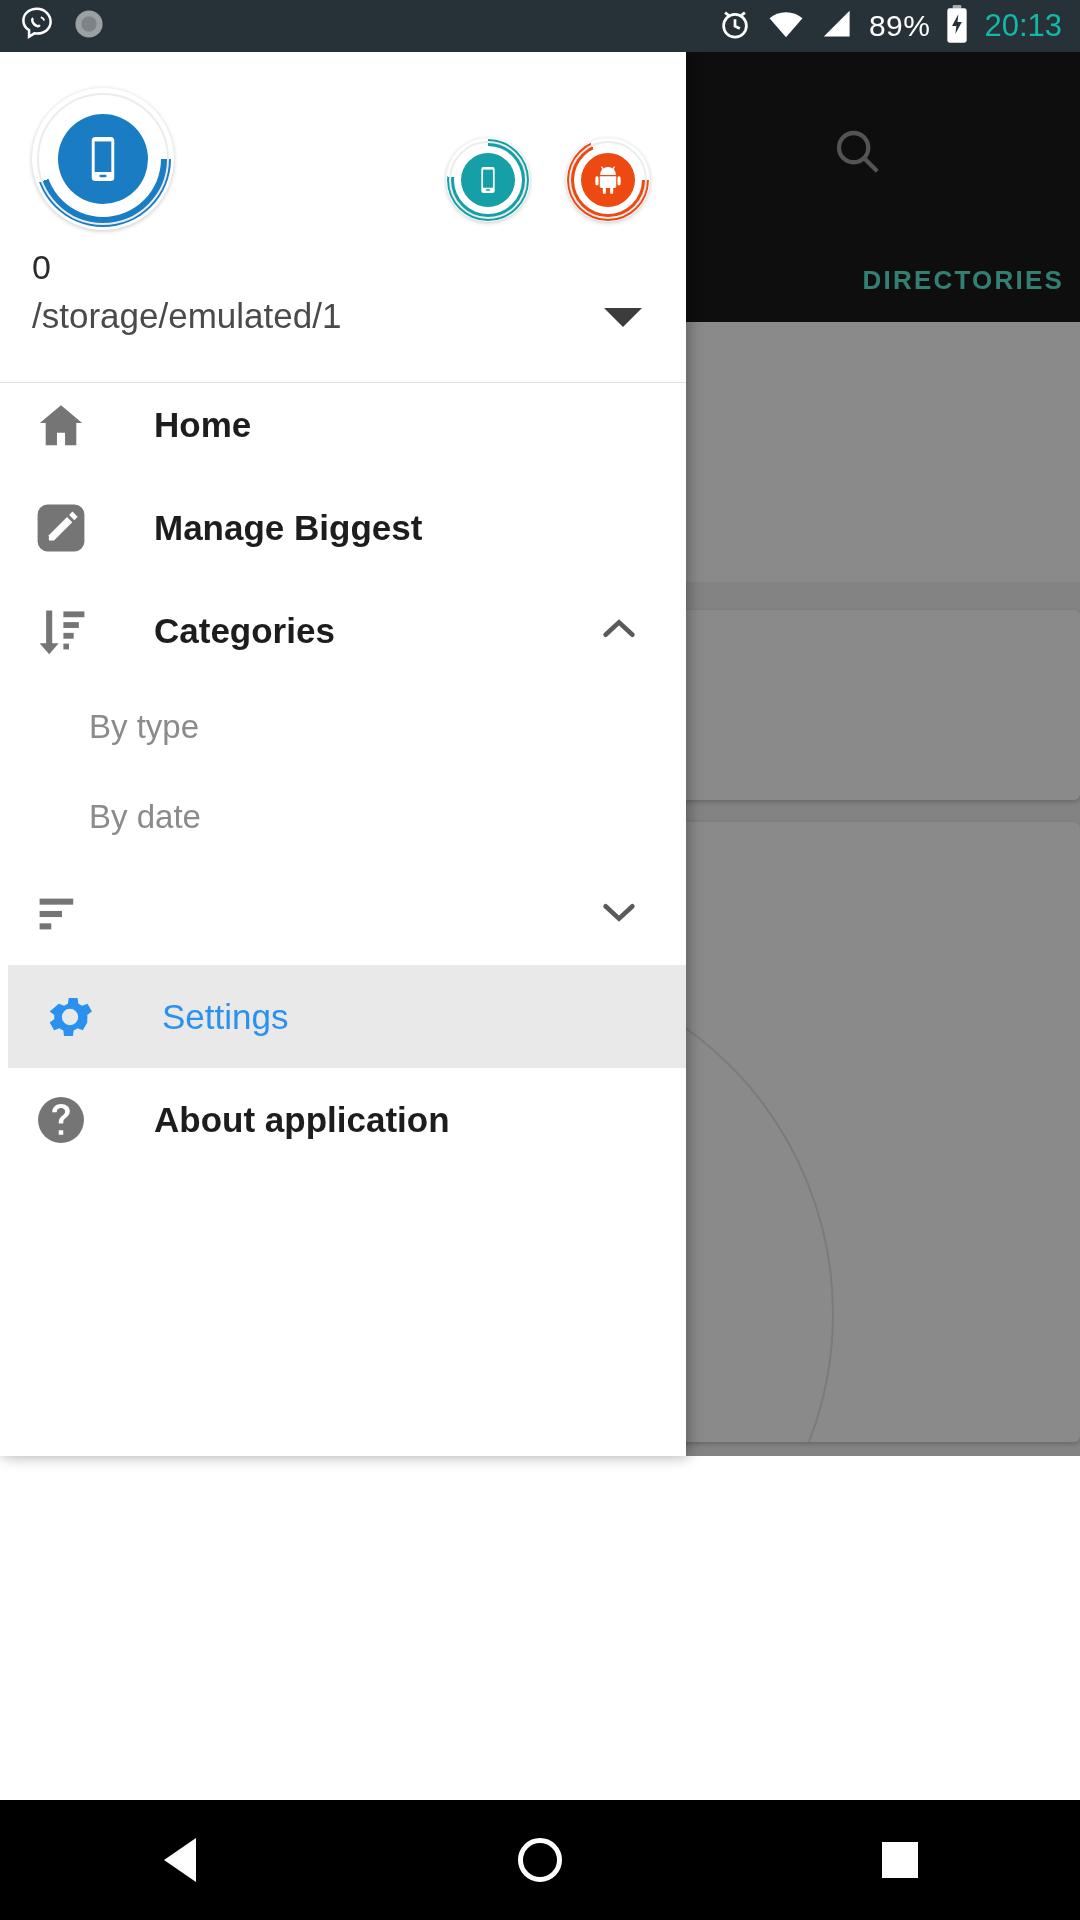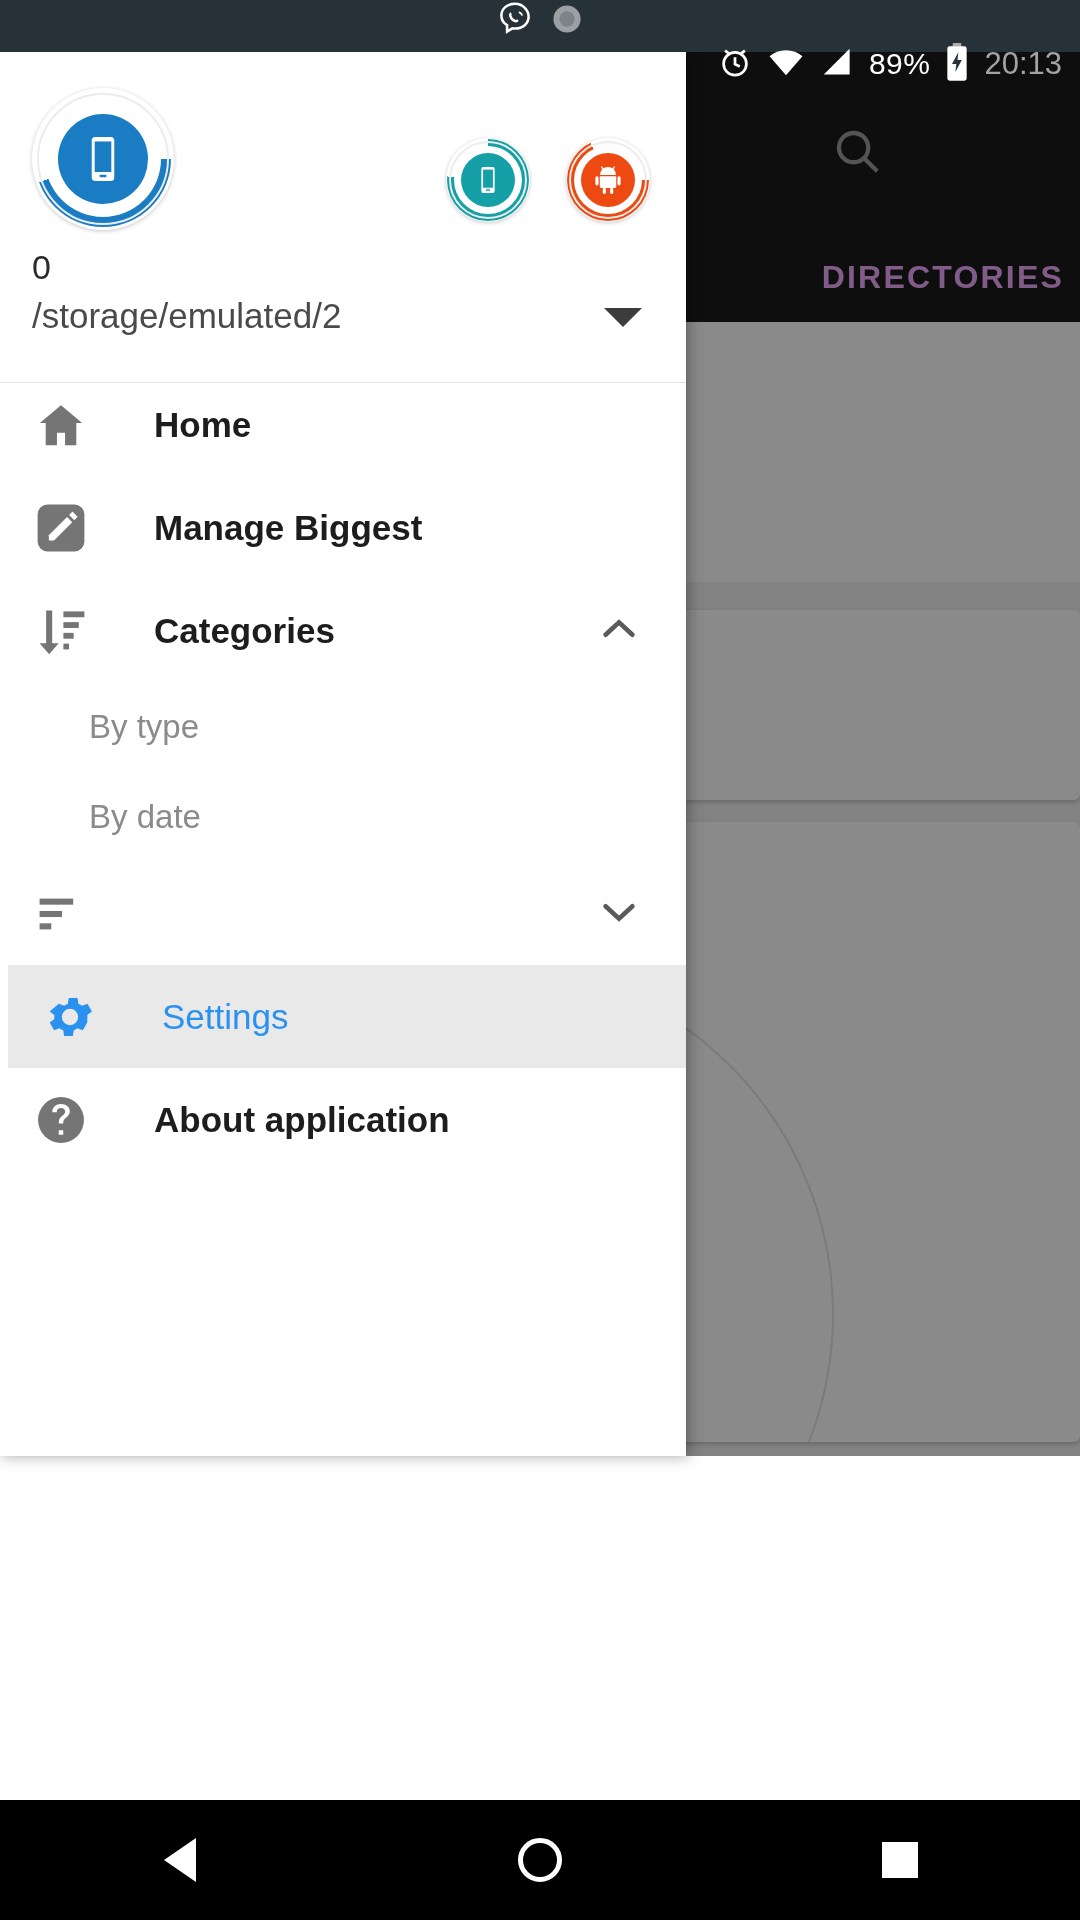--- a/index.html
+++ b/index.html
@@ -12,39 +12,38 @@
   }
   .screen{position:absolute;inset:0;overflow:hidden;}
 
   
   .statusbar{
     position:absolute;top:0;left:0;width:1080px;height:52px;
     background:#263238;
     display:flex;align-items:center;
     padding:0 18px;box-sizing:border-box;
     z-index:60;
-    flex-direction:column;
   }
   .sb-left{display:flex;align-items:center;gap:16px;}
   .sb-right{margin-left:auto;display:flex;align-items:center;gap:14px;}
   .sb-text{color:#ffffff;font-size:30px;letter-spacing:0.5px;}
-  .sb-time{color:#a3a3a3;font-size:31px;font-weight:400;}
+  .sb-time{color:#14b8a6;font-size:31px;font-weight:400;}
 
   
   .bg-app{position:absolute;top:52px;left:0;width:1080px;height:1404px;background:#fafafa;overflow:hidden;}
   .bg-appbar{
     position:absolute;top:0;left:0;width:1080px;height:270px;background:#1b1b1b;
   }
   .bg-search{position:absolute;top:72px;right:196px;}
   .bg-tabs{
     position:absolute;bottom:26px;right:0;left:0;
     display:flex;justify-content:flex-end;padding-right:16px;
   }
   .bg-tab{
-    color:#f0abfc;font-size:32px;font-weight:700;letter-spacing:2.2px;
+    color:#5eead4;font-size:26px;font-weight:700;letter-spacing:2.2px;
     white-space:nowrap;
   }
 
   .bg-body{position:absolute;top:270px;left:0;width:1080px;height:1134px;background:#f2f2f2;}
 
   .card{
     position:absolute;background:#ffffff;border-radius:6px;
     box-shadow:0 2px 5px rgba(0,0,0,.22);
   }
   .card-storage{left:-330px;top:0px;width:1410px;height:260px;border-radius:0;box-shadow:none;}
@@ -258,21 +257,21 @@
             <rect x="13.5" y="17.3" width="2.2" height="4.6" rx="1.1"></rect>
             <path d="M6.4 8.4a5.6 5.6 0 0 1 11.2 0z"></path>
             <line x1="7.4" y1="2.6" x2="8.8" y2="4.8" stroke="#ffffff" stroke-width="0.9"></line>
             <line x1="16.6" y1="2.6" x2="15.2" y2="4.8" stroke="#ffffff" stroke-width="0.9"></line>
           </svg>
         </div>
       </div>
 
       <div class="account-row">
         <div class="acct-name">0</div>
-        <div class="acct-path">/storage/emulated/2</div>
+        <div class="acct-path">/storage/emulated/1</div>
         <div class="caret-down"></div>
       </div>
 
       <div class="divider"></div>
     </div>
 
     <div class="menu">
 
       <div class="menu-item">
         <span class="mi-icon">

